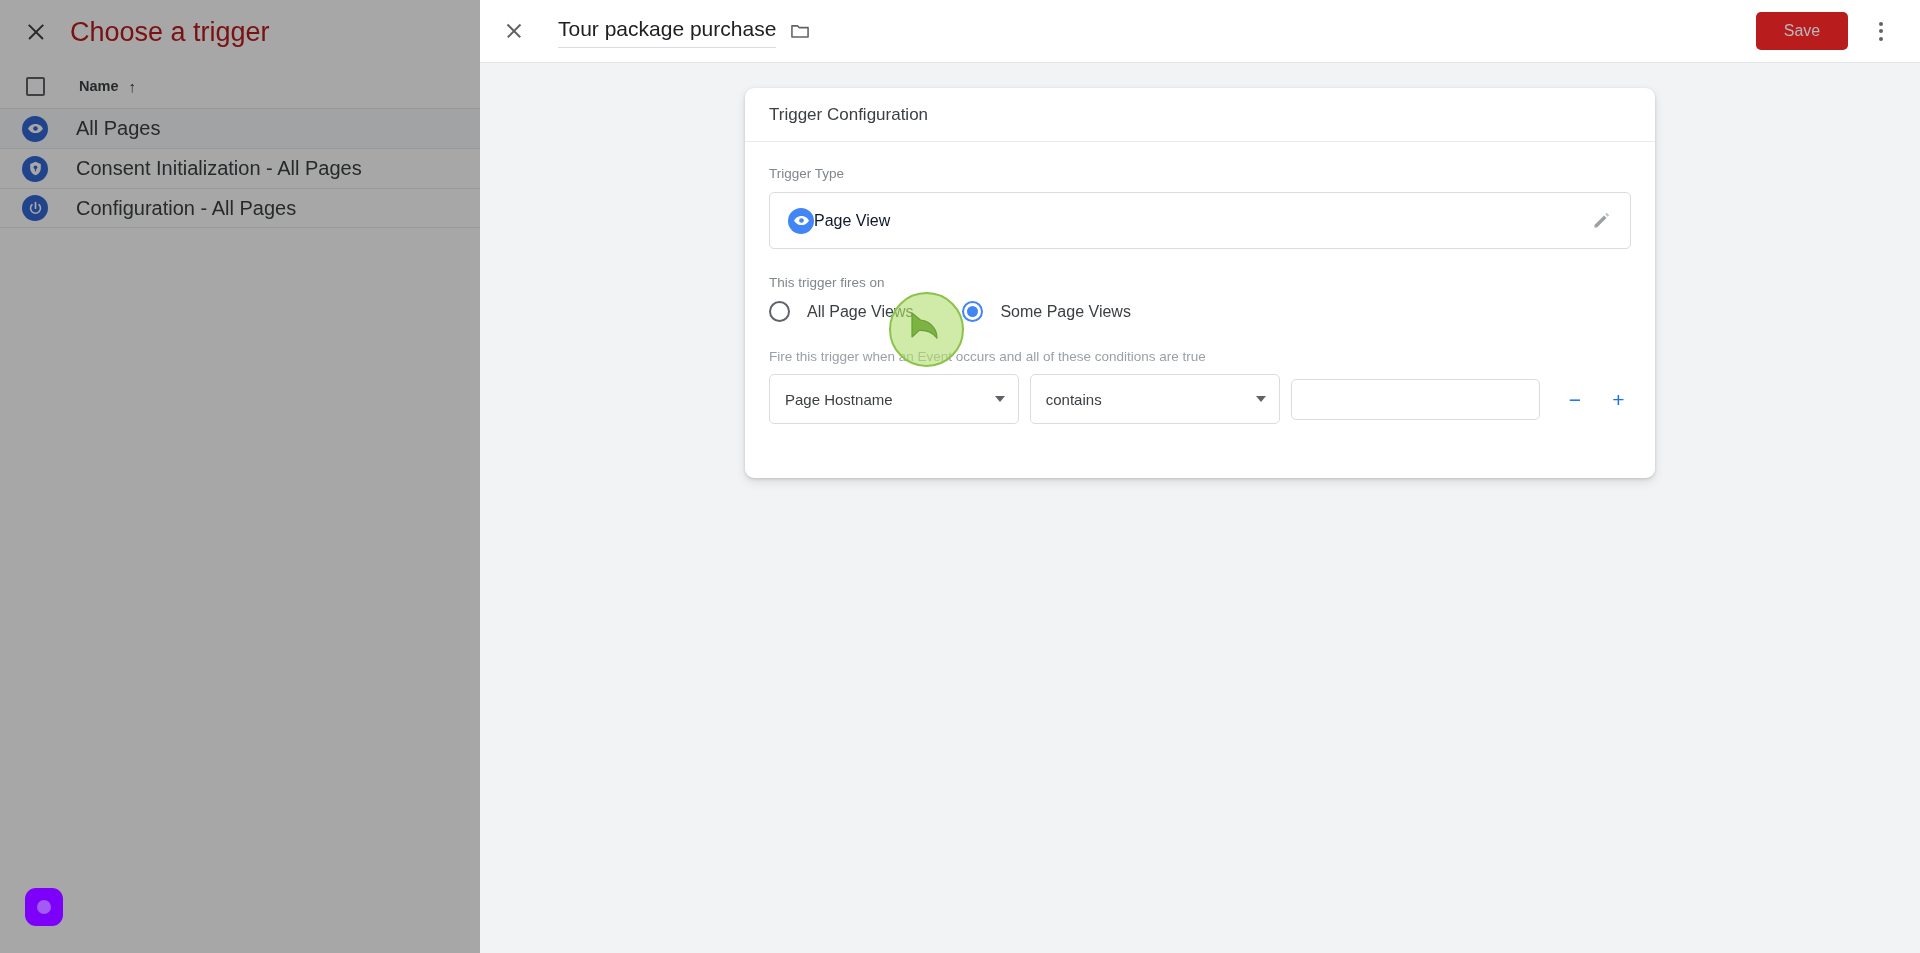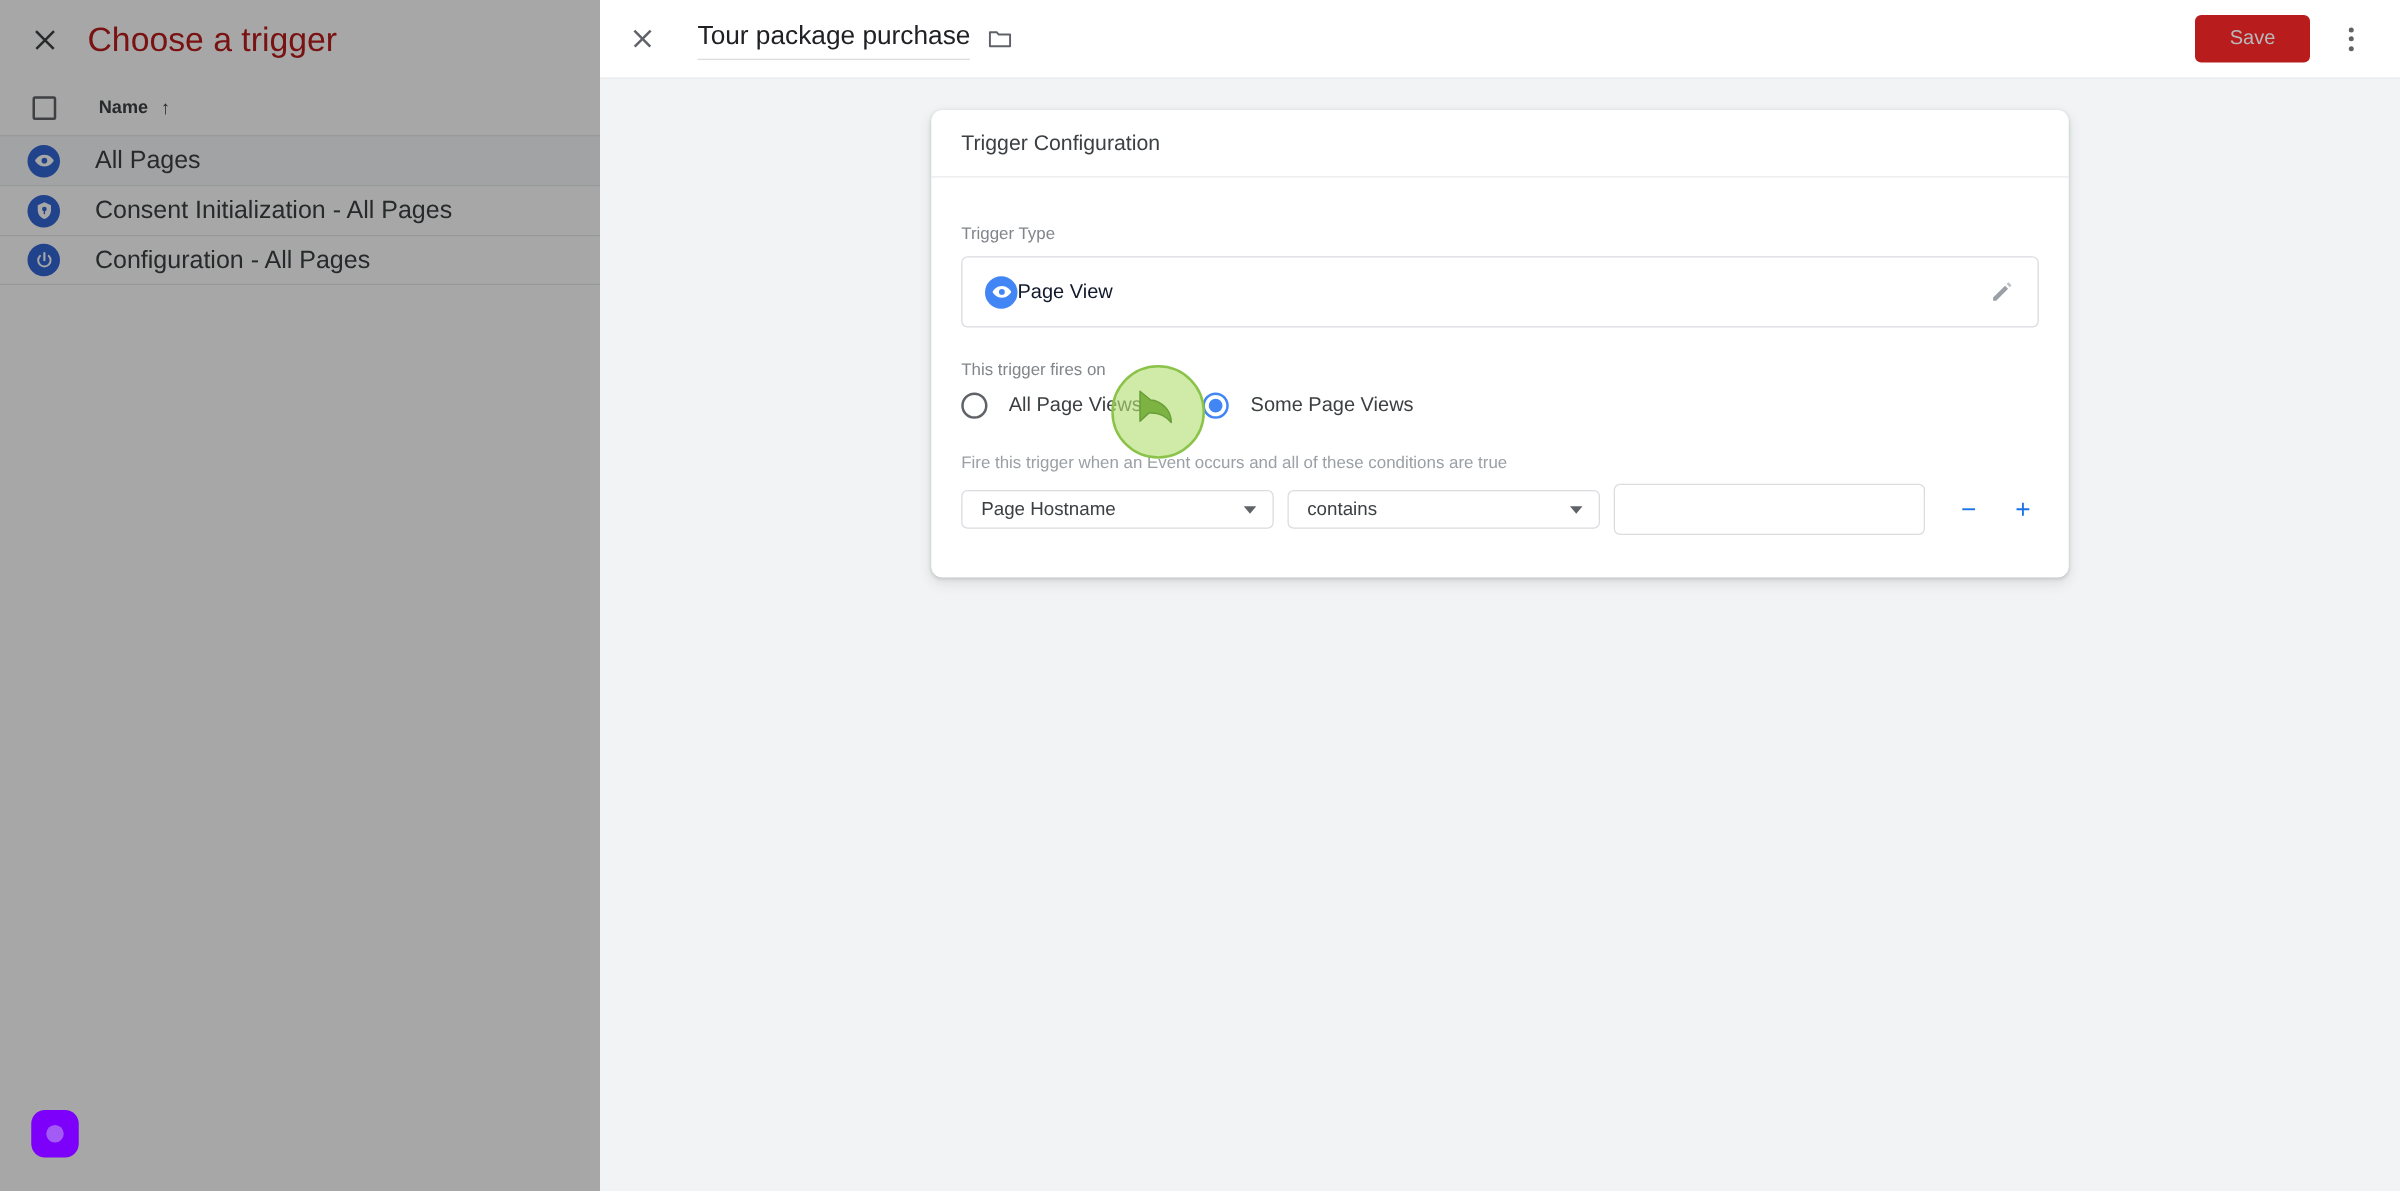--- a/index.html
+++ b/index.html
@@ -90,30 +90,30 @@
     width: 30px; height: 40px; margin-left: 18px; display: flex; flex-direction: column;
     align-items: center; justify-content: center; gap: 3.5px;
   }
   #more-btn i { width: 4px; height: 4px; border-radius: 50%; background: #5f6368; display: block; }
 
   
   #card {
     position: absolute; left: 265px; top: 88px; width: 910px;
     background: #ffffff; border-radius: 9px;
     box-shadow: 0 1px 3px rgba(60,64,67,0.20), 0 4px 10px rgba(60,64,67,0.12);
-    padding-bottom: 34px;
+    padding-bottom: 54px;
   }
   #card-head {
     height: 54px; display: flex; align-items: center; padding-left: 24px;
     border-bottom: 1px solid #e8eaed;
   }
   #card-head-title { font-size: 17px; color: #3c4043; }
   #card-body { padding: 24px 24px 0 24px; }
 
-  .field-label { font-size: 13.5px; color: #80868b; margin-bottom: 11px; margin-top: 13px; }
+  .field-label { font-size: 13.5px; color: #80868b; margin-bottom: 11px; }
 
   #trigger-type-box {
     height: 57px; border: 1px solid #dadce0; border-radius: 5px;
     display: flex; align-items: center; padding: 0 18px 0 18px;
   }
   #tt-icon {
     width: 26px; height: 26px; border-radius: 50%; background: #4285f4;
     display: flex; align-items: center; justify-content: center; flex: none;
   }
   #tt-label { font-size: 16px; color: #0f172a; }
@@ -132,21 +132,21 @@
   .radio-outer.on:after {
     content: ""; width: 11px; height: 11px; border-radius: 50%; background: #4285f4;
   }
   .radio-label { font-size: 16px; color: #3c4043; }
   #radio-opt-some { margin-left: 49px; }
 
   #cond-hint { margin-top: 27px; margin-bottom: 10px; font-size: 13.5px; color: #9aa0a6; }
 
   #cond-row { display: flex; align-items: center; }
   .select-box {
-    height: 31px; border: 1px solid #dadce0; border-radius: 5px;
+    height: 50px; border: 1px solid #dadce0; border-radius: 5px;
     display: flex; align-items: center; padding: 0 13px 0 15px; background: #fff;
   }
   #cond-var { width: 255px; }
   #cond-op  { width: 255px; margin-left: 11px; }
   .select-val { font-size: 15px; color: #3c4043; flex: 1 1 auto; }
   .caret {
     width: 0; height: 0; border-left: 5px solid transparent; border-right: 5px solid transparent;
     border-top: 6px solid #5f6368; flex: none;
   }
   #cond-value {

